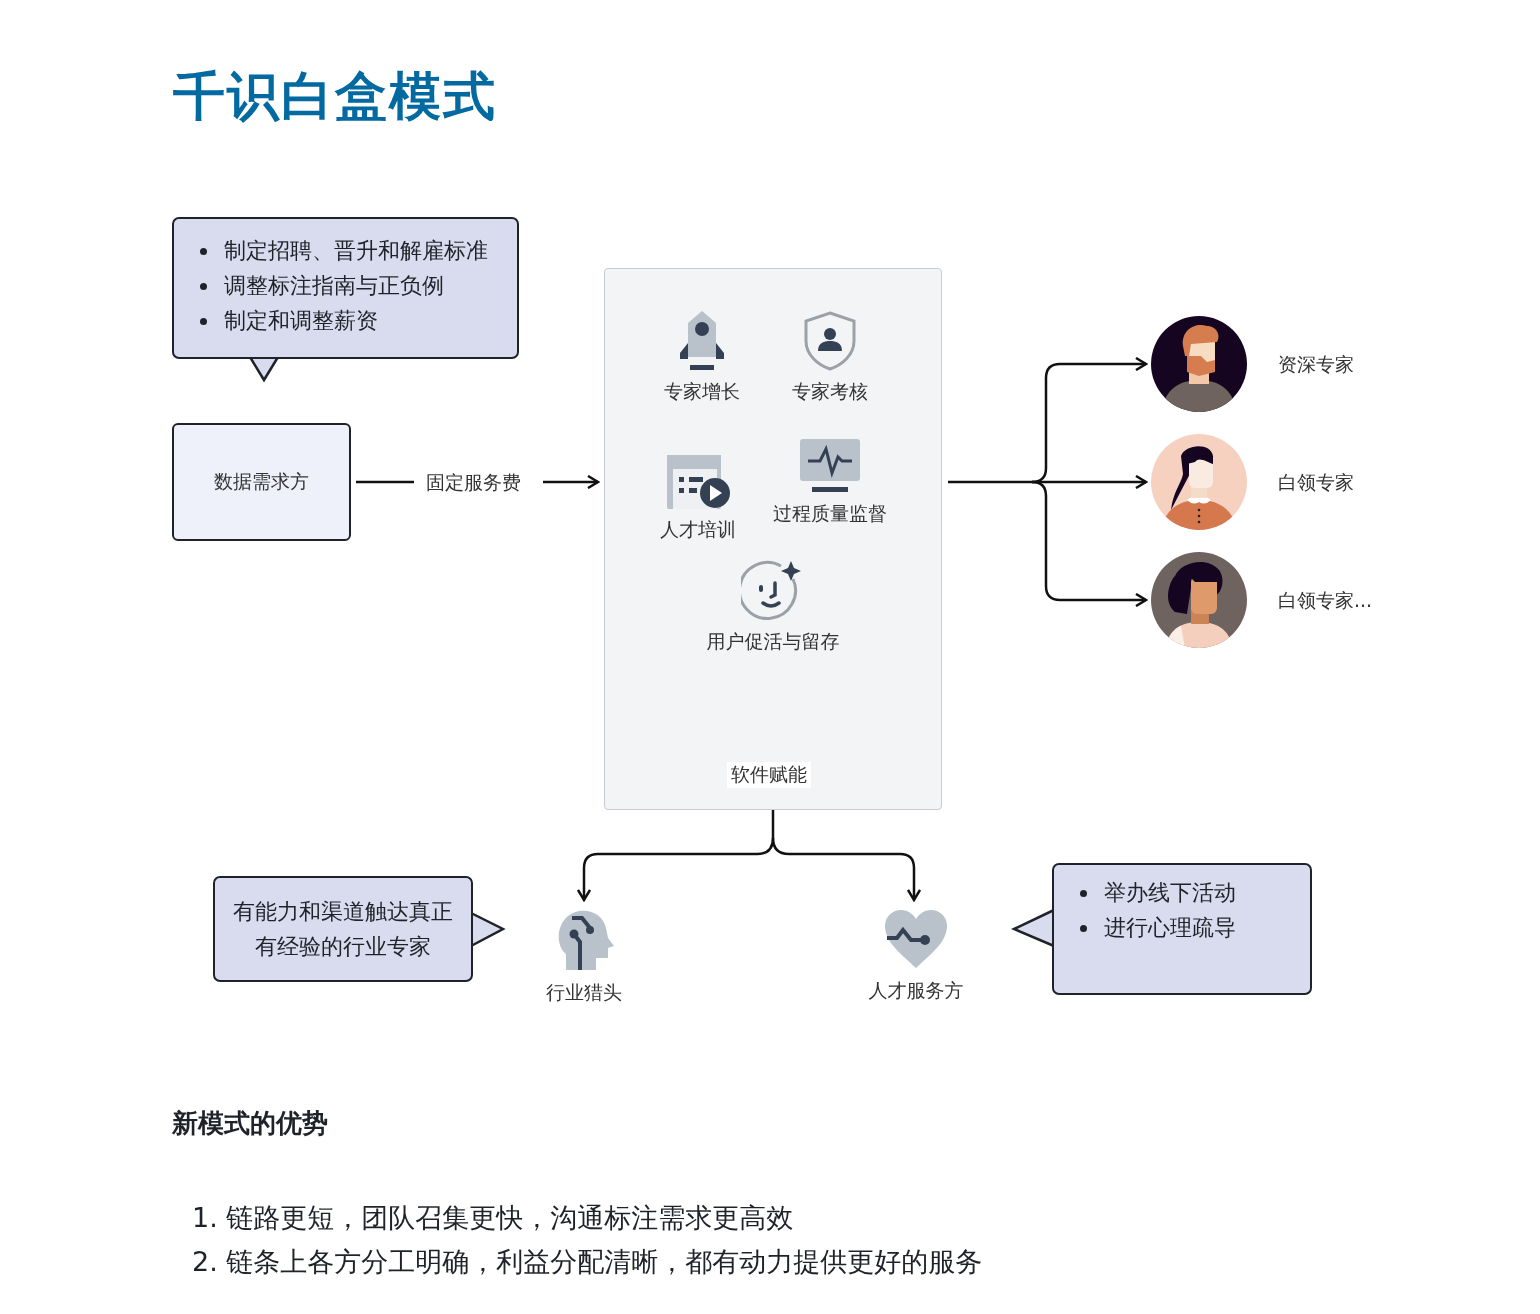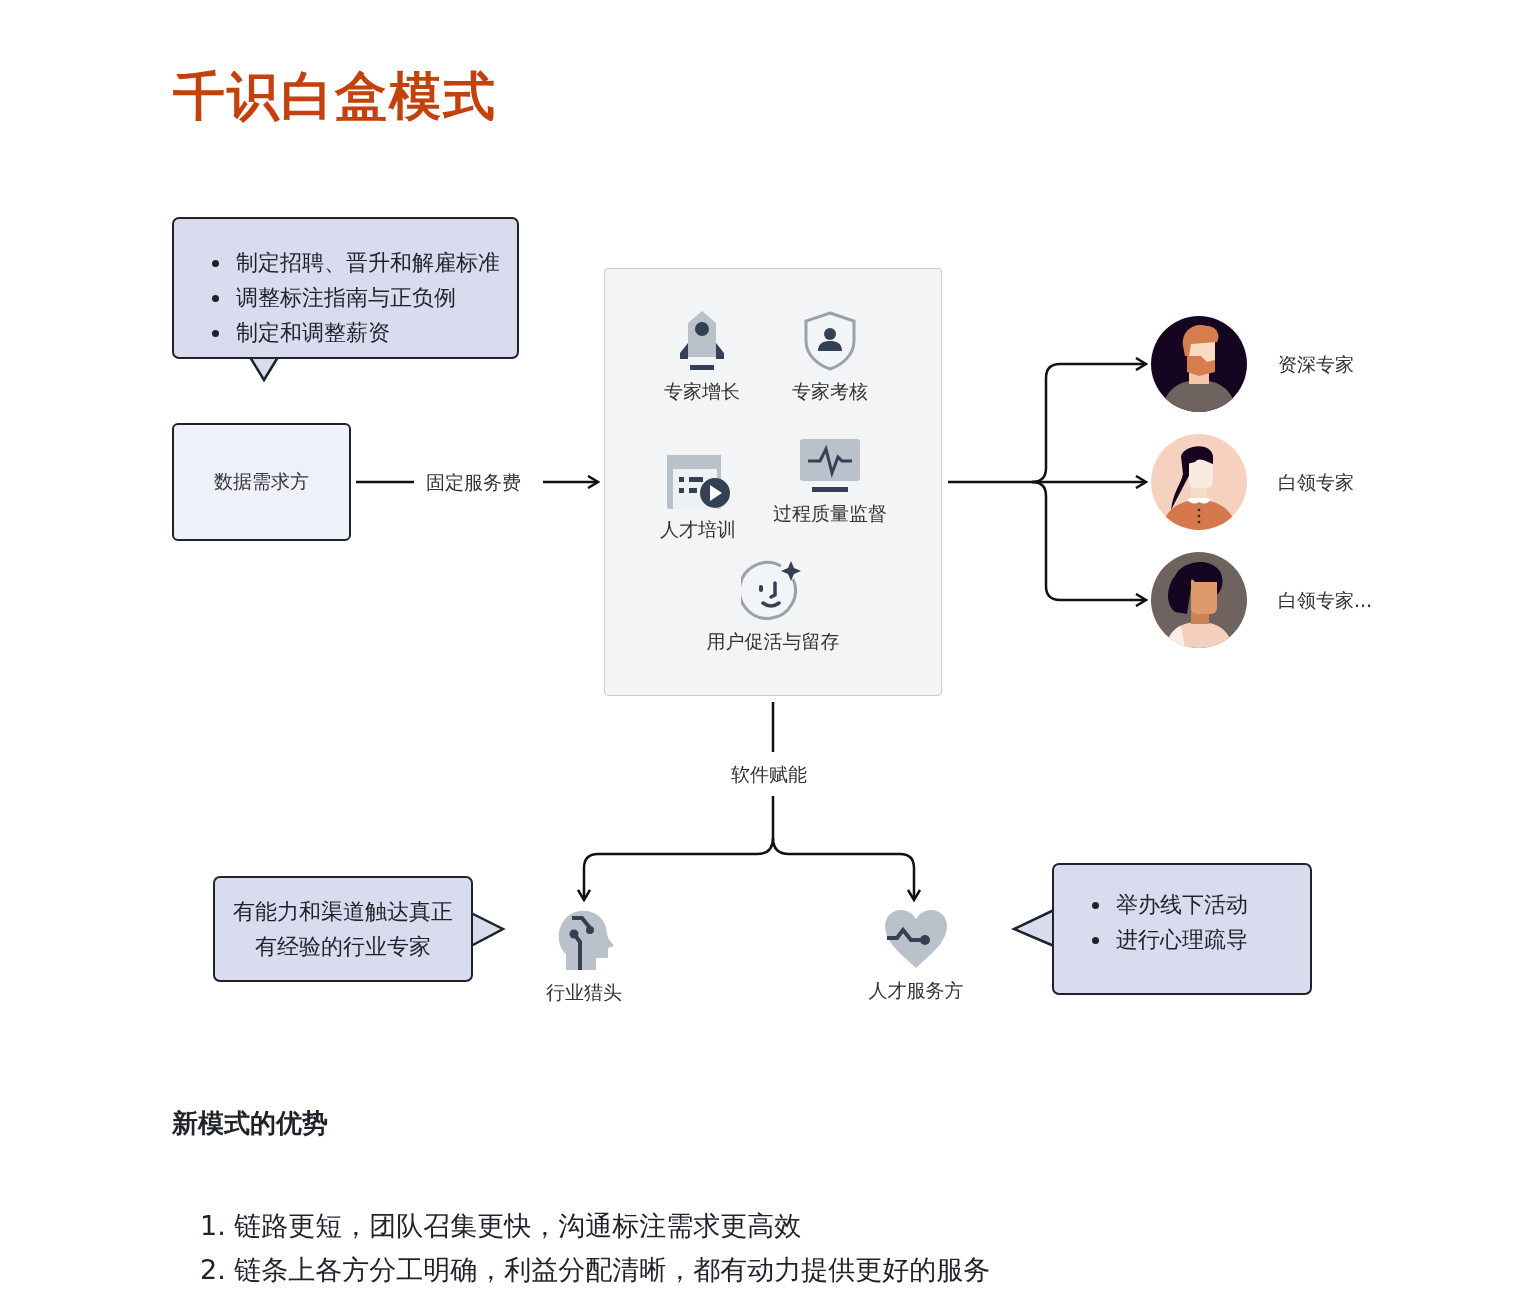--- a/index.html
+++ b/index.html
@@ -1,47 +1,47 @@
 <!DOCTYPE html>
 <html><head>
 <meta charset="utf-8">
 <style>
   html, body { margin:0; padding:0; background:#ffffff; }
   body { width:1540px; height:1314px; position:relative; overflow:hidden;
          font-family:"DejaVu Sans","Liberation Sans",sans-serif; color:#1f2329; }
   .abs { position:absolute; }
-  #page-title { left:173px; top:62px; font-size:52px; font-weight:bold; letter-spacing:2px; color:#c2410c; }
+  #page-title { left:173px; top:62px; font-size:52px; font-weight:bold; letter-spacing:2px; color:#0369a1; }
 
   .callout { position:absolute; background:#d9dcee; border:2.5px solid #1f2329; border-radius:7px; box-sizing:border-box; }
-  .callout ul { margin:12px; padding:0; list-style:none; }
+  .callout ul { margin:0; padding:0; list-style:none; }
   .callout li { position:relative; font-size:22px; line-height:35px; color:#1f2329; padding-left:28px; white-space:nowrap; }
   .callout li::before { content:""; position:absolute; left:4px; top:15px; width:7px; height:7px; border-radius:50%; background:#1f2329; }
 
   #callout-top { left:172px; top:217px; width:347px; height:142px; padding:14px 0 0 22px; }
   #callout-left { left:213px; top:876px; width:260px; height:106px; padding:16px 0 0 0; text-align:center; font-size:22px; line-height:35px; }
   #callout-right { left:1052px; top:863px; width:260px; height:132px; padding:10px 0 0 22px; }
 
   #demand-box { left:172px; top:423px; width:179px; height:118px; background:#eff1fa; border:2.5px solid #1f2329; border-radius:6px; box-sizing:border-box;
                 display:flex; align-items:center; justify-content:center; font-size:19px; color:#333; }
 
   .edge-label { position:absolute; font-size:19px; color:#333; background:#fff; padding:0 4px; white-space:nowrap; }
 
-  #platform-box { left:604px; top:268px; width:338px; height:428px; background:#f3f4f6; border:1.5px solid #c8cbd0; border-radius:4px; box-sizing:border-box; }
+  #platform-box { left:604px; top:268px; width:338px; height:542px; background:#f3f4f6; border:1.5px solid #c8cbd0; border-radius:4px; box-sizing:border-box; }
   .feature { position:absolute; text-align:center; width:150px; }
   .feature .lbl { font-size:19px; color:#333; margin-top:6px; white-space:nowrap; }
   .feature svg { display:block; margin:0 auto; }
 
   .person { position:absolute; width:96px; height:96px; border-radius:50%; overflow:hidden; }
   .person-label { position:absolute; font-size:19px; color:#333; white-space:nowrap; }
 
   .role { position:absolute; text-align:center; width:140px; }
   .role .lbl { font-size:19px; color:#333; margin-top:8px; }
 
   #adv-title { left:172px; top:1106px; font-size:26px; font-weight:bold; color:#1f2329; }
-  #adv-list { left:188px; top:1192px; margin:12px; padding:0; list-style:none; }
+  #adv-list { left:188px; top:1192px; margin:4px; padding:0; list-style:none; }
   #adv-list li { font-size:27px; line-height:44px; color:#1f2329; white-space:nowrap; }
 
   svg.lines { position:absolute; left:0; top:0; }
 </style>
 </head>
 <body>
 
 <svg class="lines" width="1540" height="1314">
   <defs>
     <marker id="arr" markerWidth="14" markerHeight="14" refX="12" refY="7" orient="auto" markerUnits="userSpaceOnUse">

